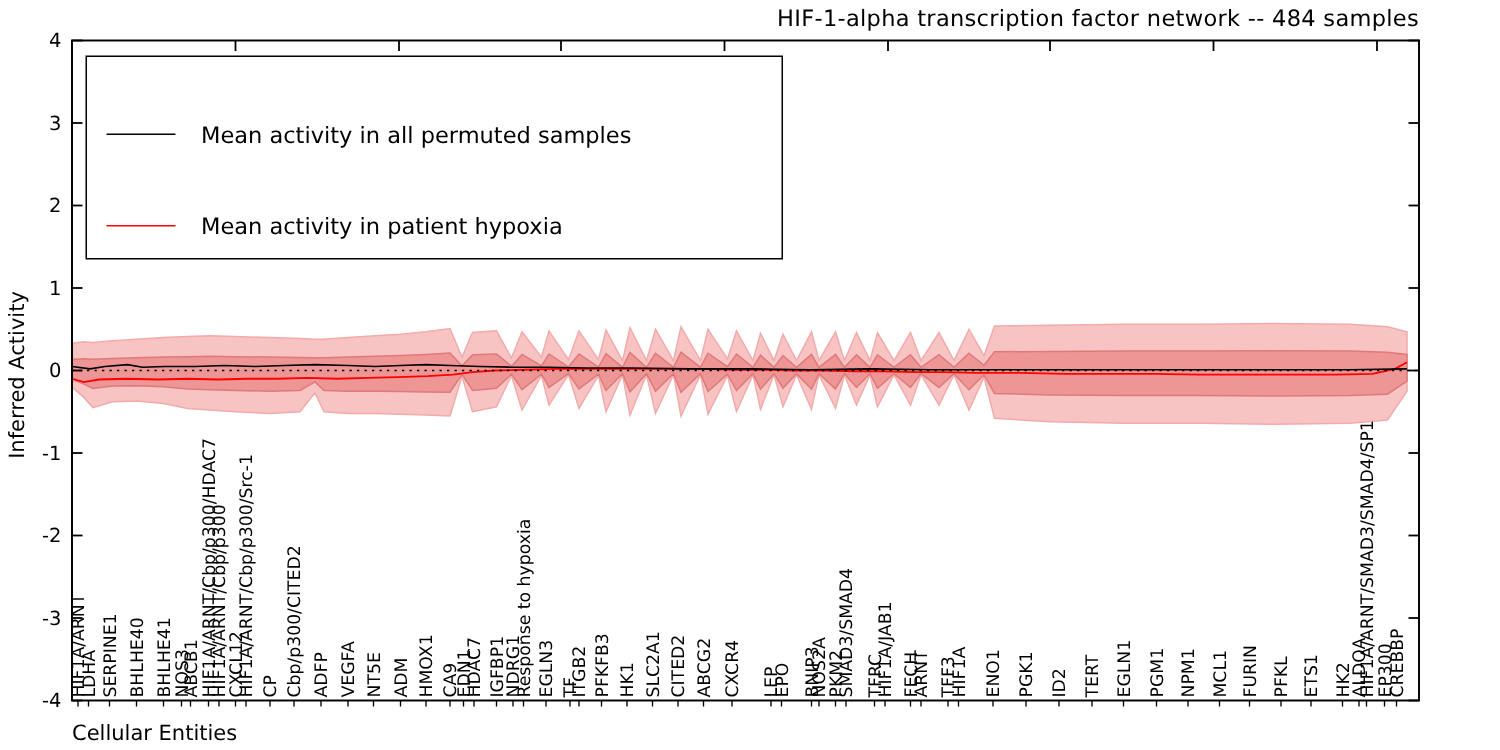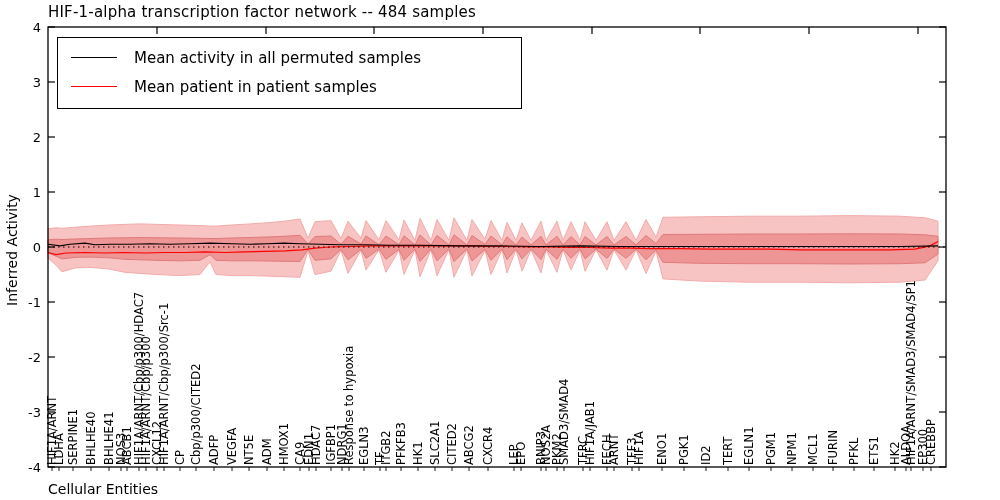--- a/index.html
+++ b/index.html
@@ -1,26 +1,26 @@
 <!DOCTYPE html>
 <html><head>
 <meta charset="utf-8">
 <style>
   html,body{margin:0;padding:0;background:#fff;}
   .figure{position:relative;width:1000px;height:500px;background:#ffffff;
           font-family:"DejaVu Sans","Liberation Sans",sans-serif;color:#000;overflow:hidden;}
-  .title{position:absolute;top:3px;left:48px;width:898px;text-align:left;
+  .title{position:absolute;top:3px;left:48px;width:898px;text-align:right;
          font-size:15px;letter-spacing:0.2px;}
   .ylabel{position:absolute;left:12px;top:250px;transform:translate(-50%,-50%) rotate(-90deg);
           white-space:nowrap;font-size:14px;}
   .xlabel{position:absolute;left:48px;width:898px;top:481px;text-align:left;font-size:14px;}
   #plot-svg{position:absolute;left:0;top:0;width:1000px;height:500px;z-index:1;}
   .legend{position:absolute;left:57px;top:37px;width:450px;background:#fff;
           border:1.6px solid #000;padding:5px 0 7px 13px;z-index:2;}
-  .legend-row{display:flex;align-items:center;height:29px;}
+  .legend-row{display:flex;align-items:center;height:29px;margin-top:32px;}
   .legend-line{display:inline-block;width:46px;height:0;border-top:1.6px solid #000;
                margin-right:17px;flex:0 0 auto;}
   .legend-text{font-size:15px;white-space:nowrap;}
 </style>
 </head>
 <body>
 
 <div class="figure">
   <div class="title">HIF-1-alpha transcription factor network -- 484 samples</div>
   <div class="ylabel">Inferred Activity</div>
@@ -197,18 +197,18 @@
       </g>
     </svg>
 
   <div class="legend">
     <div class="legend-row">
       <span class="legend-line" id="leg-swatch-0" style="border-top-color: rgb(0, 0, 0);"></span>
       <span class="legend-text">Mean activity in all permuted samples</span>
     </div>
     <div class="legend-row">
       <span class="legend-line" id="leg-swatch-1" style="border-top-color: rgb(255, 0, 0);"></span>
-      <span class="legend-text">Mean patient in patient samples</span>
+      <span class="legend-text">Mean activity in patient hypoxia</span>
     </div>
   </div>
 
   <div class="xlabel">Cellular Entities</div>
 </div>
 
 </body></html>

